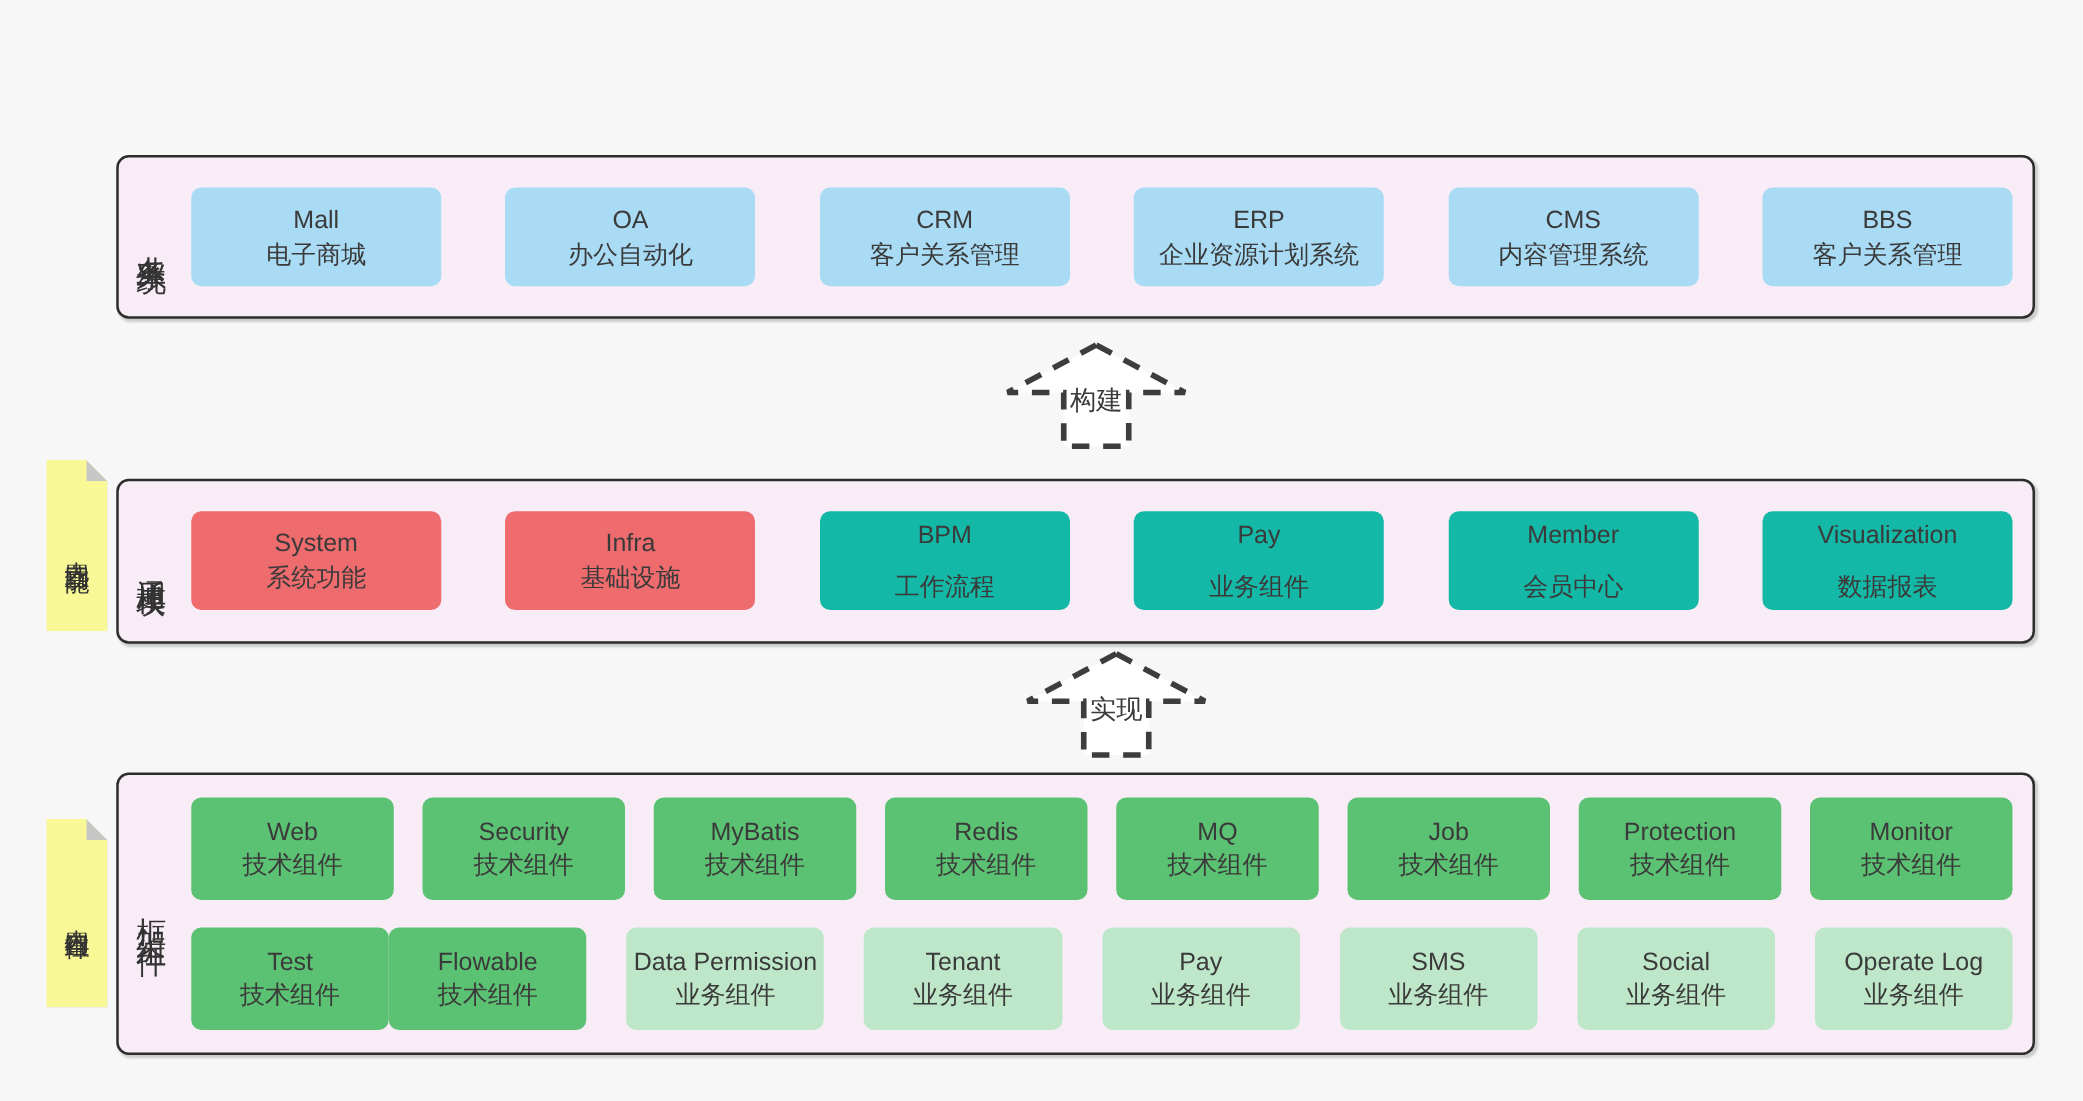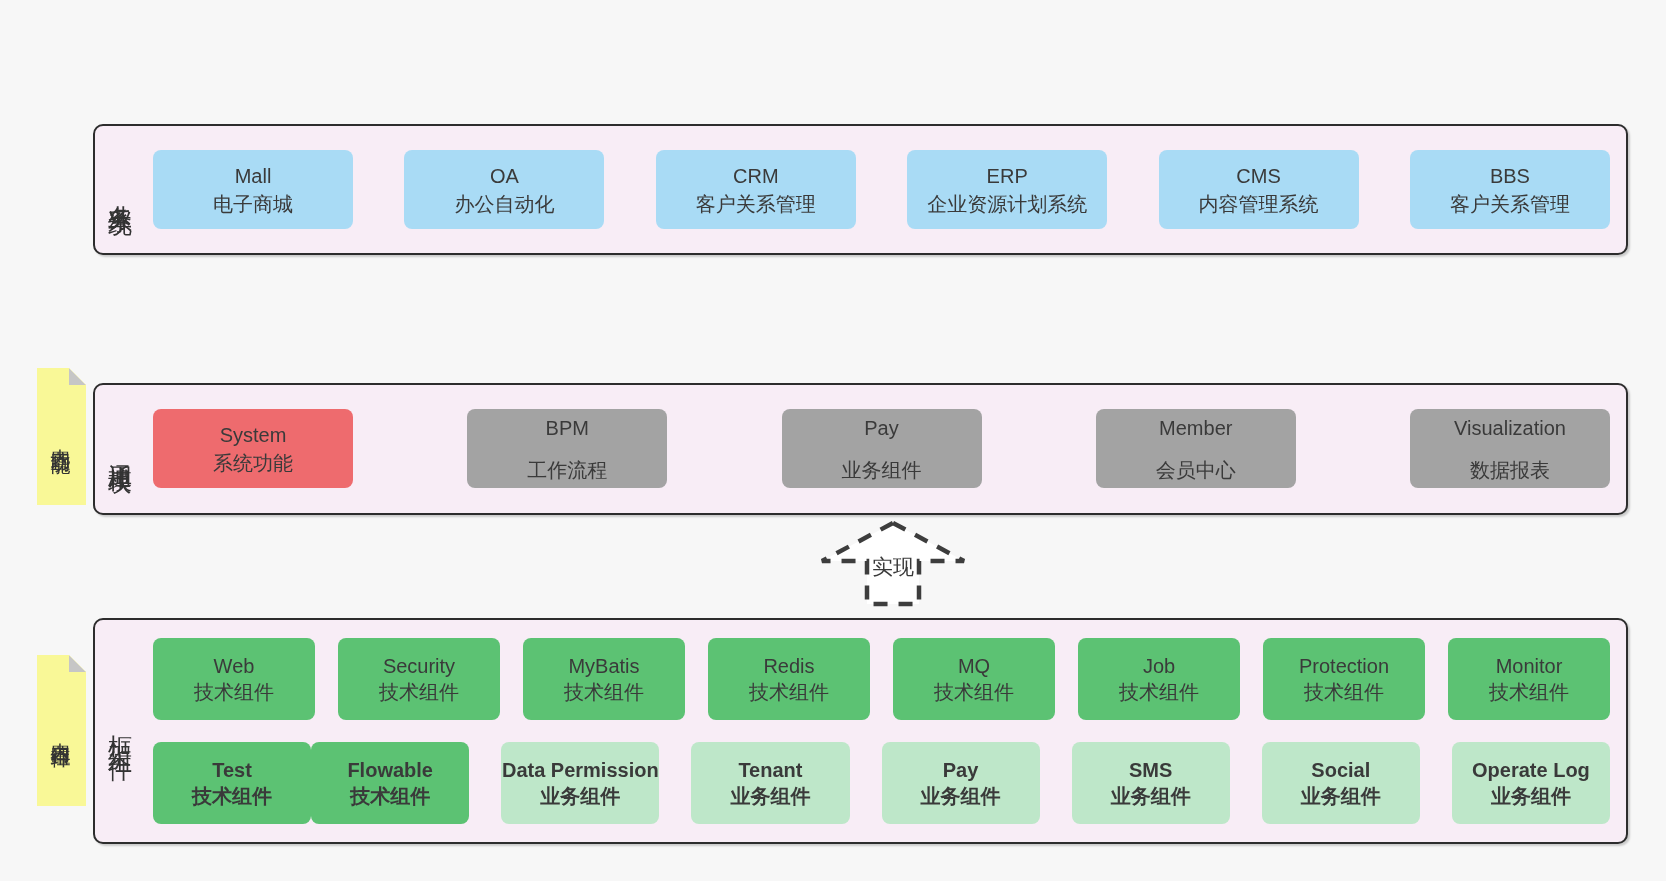--- a/index.html
+++ b/index.html
@@ -35,33 +35,33 @@
     color:#333;
   }
   .panel-3 .vlabel{letter-spacing:8px;}
   .row{
     position:absolute;
     left:58px;right:16px;
     display:flex;justify-content:space-between;
   }
   .row-a{top:24px;}
   .row-b1{top:18px;}
-  .row-b2{top:122px;font-weight:bold;}
+  .row-b2{top:122px;}
   .box{
     border-radius:8px;
     display:flex;flex-direction:column;
     align-items:center;justify-content:center;
     text-align:center;
     font-size:20px;line-height:28px;
   }
   .box-w{width:200px;height:79px;}
   .box-n{width:162px;height:82px;line-height:26px;}
   .blue{background:#a9dbf5;}
   .red{background:#ee6b6e;}
-  .pink{background:#a3a3a3;gap:14px;}
+  .pink{background:#14b8a6;gap:14px;}
   .green{background:#5cc273;}
   .green-lt{background:#bee7c9;margin-left:32px;}
   .note{
     position:absolute;
     left:37px;width:49px;
     background:#f9f897;
     box-shadow:1px 2px 2px rgba(0,0,0,0.15);
     clip-path:polygon(0 0,calc(100% - 17px) 0,100% 17px,100% 100%,0 100%);
     display:flex;align-items:center;justify-content:center;
   }
@@ -123,33 +123,43 @@
         <div>CMS</div>
         <div>内容管理系统</div>
       </div>
       <div class="box box-w blue">
         <div>BBS</div>
         <div>客户关系管理</div>
       </div>
     </div>
   </div>
 
+  <div class="arrow arrow-1">
+    <svg width="150" height="88" viewBox="0 0 150 88">
+      <polygon points="75,4 146,42 101,42 101,85 49,85 49,42 4,42" fill="#ffffff" stroke="#3d3d3d" stroke-width="4.5" stroke-dasharray="14 11" stroke-linejoin="miter"></polygon>
+    </svg>
+    <span class="alabel">构建</span>
+  </div>
 
   <div class="note note-1">
     <span class="fold"></span>
     <span class="ntext">内置功能</span>
   </div>
 
   <div class="panel panel-2">
     <div class="vlabel">通用模块</div>
     <div class="row row-a">
       <div class="box box-w red">
         <div>System</div>
         <div>系统功能</div>
       </div>
+      <div class="box box-w red">
+        <div>Infra</div>
+        <div>基础设施</div>
+      </div>
       <div class="box box-w pink">
         <div>BPM</div>
         <div>工作流程</div>
       </div>
       <div class="box box-w pink">
         <div>Pay</div>
         <div>业务组件</div>
       </div>
       <div class="box box-w pink">
         <div>Member</div>

